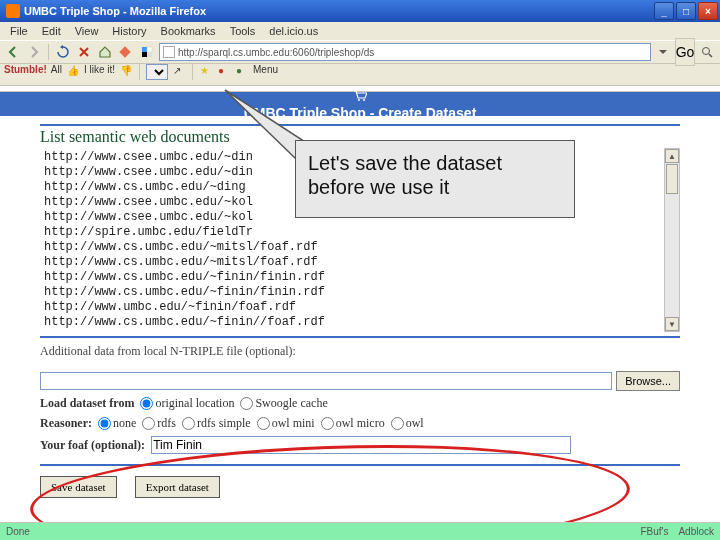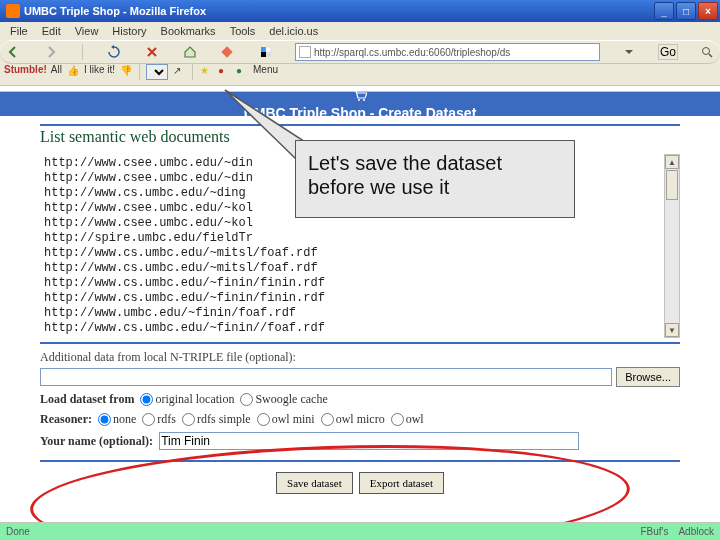--- a/index.html
+++ b/index.html
@@ -11,68 +11,68 @@
 .titlebar .ff-icon { width: 14px; height: 14px; background: #ff7a00; border-radius: 2px; display: inline-block; }
 .win-controls { display: flex; gap: 2px; }
 .win-btn { width: 20px; height: 18px; background: linear-gradient(to bottom, #5a8de0, #2b5fc5); border: 1px solid #1a3f8a; border-radius: 2px; display: flex; align-items: center; justify-content: center; color: #fff; font-weight: bold; font-size: 10px; }
 .win-btn.close { background: linear-gradient(to bottom, #e86a4f, #c23620); border-color: #9a2a18; }
 
 
 .menubar { height: 18px; background: #ece9d8; display: flex; align-items: center; padding: 0 4px; gap: 2px; color: #333; }
 .menubar span { padding: 2px 6px; cursor: default; }
 
 
-.toolbar { height: 24px; background: #ece9d8; border-top: 1px solid #fff; border-bottom: 1px solid #c8c4b8; display: flex; align-items: center; padding: 0 4px; gap: 20px; border-radius: 12px; }
+.toolbar { height: 24px; background: #ece9d8; border-top: 1px solid #fff; border-bottom: 1px solid #c8c4b8; display: flex; align-items: center; padding: 0 4px; gap: 3px; }
 .tbtn { width: 18px; height: 18px; border: 1px solid transparent; display: flex; align-items: center; justify-content: center; border-radius: 2px; }
 .tbtn svg { width: 14px; height: 14px; }
 .sep { width: 1px; height: 16px; background: #c8c4b8; margin: 0 2px; }
 .urlbar { flex: 1; height: 18px; border: 1px solid #7a9ac4; background: #fff; display: flex; align-items: center; padding: 0 3px; font-size: 10px; color: #555; gap: 3px; }
 .urlbar .page-icon { width: 12px; height: 12px; background: #fff; border: 1px solid #aaa; }
-.go-btn { width: 20px; height: 16px; background: #ece9d8; border: 1px solid #c8c4b8; font-size: 12px; display: flex; align-items: center; justify-content: center; }
+.go-btn { width: 20px; height: 28px; background: #ece9d8; border: 1px solid #c8c4b8; font-size: 14px; display: flex; align-items: center; justify-content: center; }
 
 
 .toolbar2 { height: 22px; background: #ece9d8; border-bottom: 1px solid #c8c4b8; display: flex; align-items: flex-start; padding: 0 4px; gap: 4px; font-size: 10px; color: #333; }
 .toolbar2 .stumble { font-weight: bold; color: #b53030; }
 .toolbar2 select { font-size: 10px; height: 16px; border: 1px solid #7a9ac4; }
 .toolbar2 .mini-icon { width: 14px; height: 14px; border: 1px solid transparent; }
 
 
 .blank-row { height: 6px; background: #fff; border-bottom: 1px solid #c8c4b8; }
 
 
 .page-head { height: 24px; background: #3b6bc0; color: #fff; text-align: center; font-weight: bold; font-size: 14px; font-family: Tahoma, sans-serif; display: flex; align-items: center; justify-content: center; gap: 6px; flex-direction: column; }
 .cart-icon { width: 14px; height: 11px; display: inline-block; }
 
 
 .content { background: #fff; padding: 4px 40px 2px 40px; position: relative; height: 428px; overflow: hidden; }
 .divider { height: 2px; background: #3b6bc0; margin: 4px 0 2px 0; }
 .section-label { font-size: 16px; color: #14532d; font-family: Liberation Serif, serif; }
 
-.docs-wrap { display: flex; margin-top: 8px; }
+.docs-wrap { display: flex; margin-top: 2px; }
 .docs { flex: 1; font-family: "Courier New", monospace; font-size: 12px; color: #222; line-height: 1.25; padding: 2px 4px; }
 .docs div { white-space: nowrap; }
 .scrollbar { width: 16px; background: #e8e8e8; border: 1px solid #c2c2c2; display: flex; flex-direction: column; justify-content: space-between; align-items: center; }
 .scroll-btn { width: 14px; height: 14px; background: #ece9d8; border: 1px solid #a0a0a0; font-size: 8px; display: flex; align-items: center; justify-content: center; color: #555; }
 .scroll-thumb { width: 12px; flex: 0 0 30px; background: #ece9d8; border: 1px solid #a0a0a0; margin-top: 1px; }
 
 .section2-label { font-size: 12px; color: #444; font-family: "Times New Roman", serif; margin-top: 6px; }
 
-.browse-row { display: flex; align-items: center; gap: 4px; margin-top: 2px; }
+.browse-row { display: flex; align-items: center; gap: 4px; margin-top: 12px; }
 .file-input { flex: 1; height: 18px; border: 1px solid #7a9ac4; background: #fff; }
 .browse-btn { height: 20px; padding: 0 8px; background: #ece9d8; border: 1px solid #808080; font-size: 11px; }
 
 .form-row { font-size: 12px; font-family: "Times New Roman", serif; color: #333; margin-top: 5px; display: flex; align-items: center; gap: 6px; flex-wrap: wrap; }
 .form-row .lbl { font-weight: bold; }
 .radio-wrap { display: flex; align-items: center; gap: 2px; }
 .radio-wrap input { margin: 0; }
 .textfield { height: 18px; border: 1px solid #7a9ac4; background: #fff; padding: 0 1px; font-family: Liberation Sans, sans-serif; font-size: 12px; }
 .email-field { width: 420px; }
 .name-field { width: 420px; value: ''; }
 
-.action-row { margin-top: 10px; display: flex; gap: 6px; justify-content: center; }
+.action-row { margin-top: 10px; display: flex; gap: 18px; }
 .action-btn { height: 22px; padding: 0 10px; background: #ece9d8; border: 1px solid #555; font-size: 11px; font-family: Tahoma; }
 
 
 .red-oval { position: absolute; border: 3px solid #d82020; border-radius: 50%/50%; pointer-events: none; width: 600px; height: 106px; left: 30px; top: 330px; transform: rotate(-2deg); }
 
 
 .callout { position: absolute; left: 295px; top: 140px; width: 280px; height: 78px; background: #e8e8e8; border: 1.5px solid #555; padding: 10px 12px; font-family: Arial, sans-serif; font-size: 20px; color: #111; line-height: 1.2; }
 .callout-tail { position: absolute; left: 225px; top: 90px; }
 .callout-tail svg { overflow: visible; }
 
@@ -260,21 +260,21 @@
         <input type="radio" style="">
         <span>owl micro</span>
       </span>
     <span class="radio-wrap">
         <input type="radio" style="">
         <span>owl</span>
       </span>
   </div>
 
   <div class="form-row">
-    <span class="lbl">Your name (optional):</span>
+    <span class="lbl">Your foaf (optional):</span>
     <input class="textfield name-field" value="Tim Finin" style="">
   </div>
 
 
   <div class="divider" style="margin-top:10px"></div>
 
   <div class="action-row">
     <button class="action-btn">Save dataset</button>
     <button class="action-btn">Export dataset</button>
   </div>

